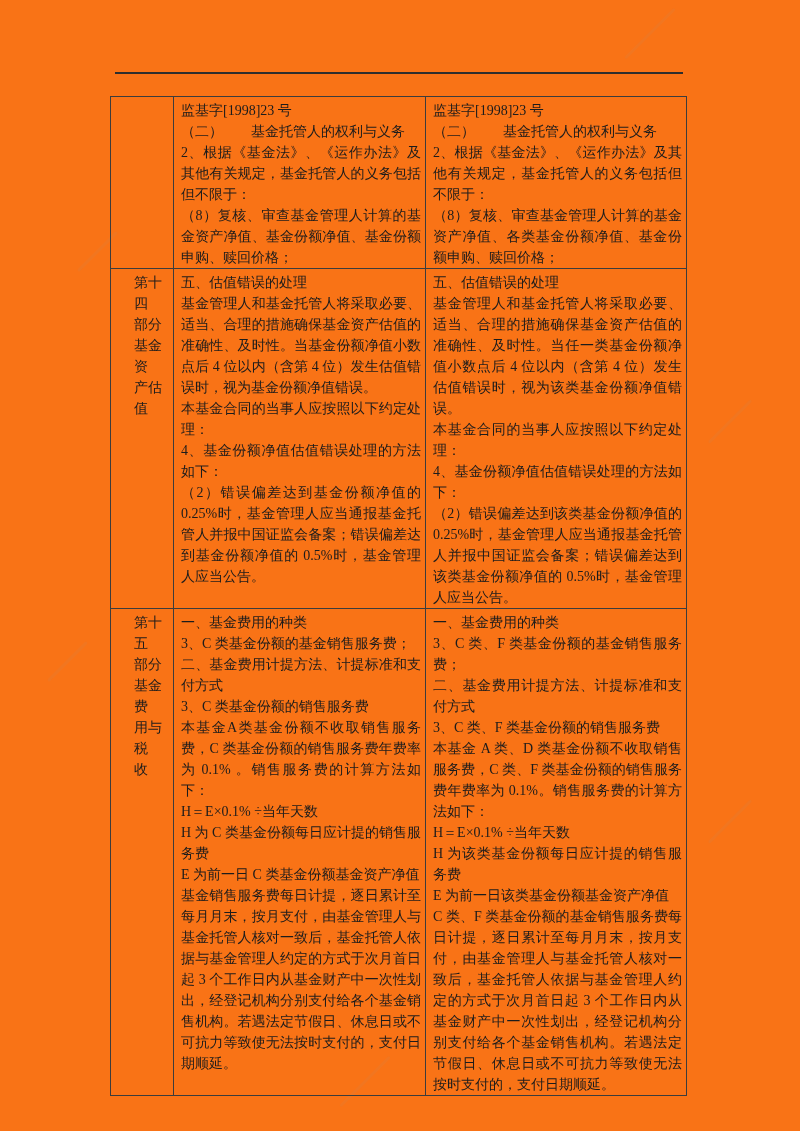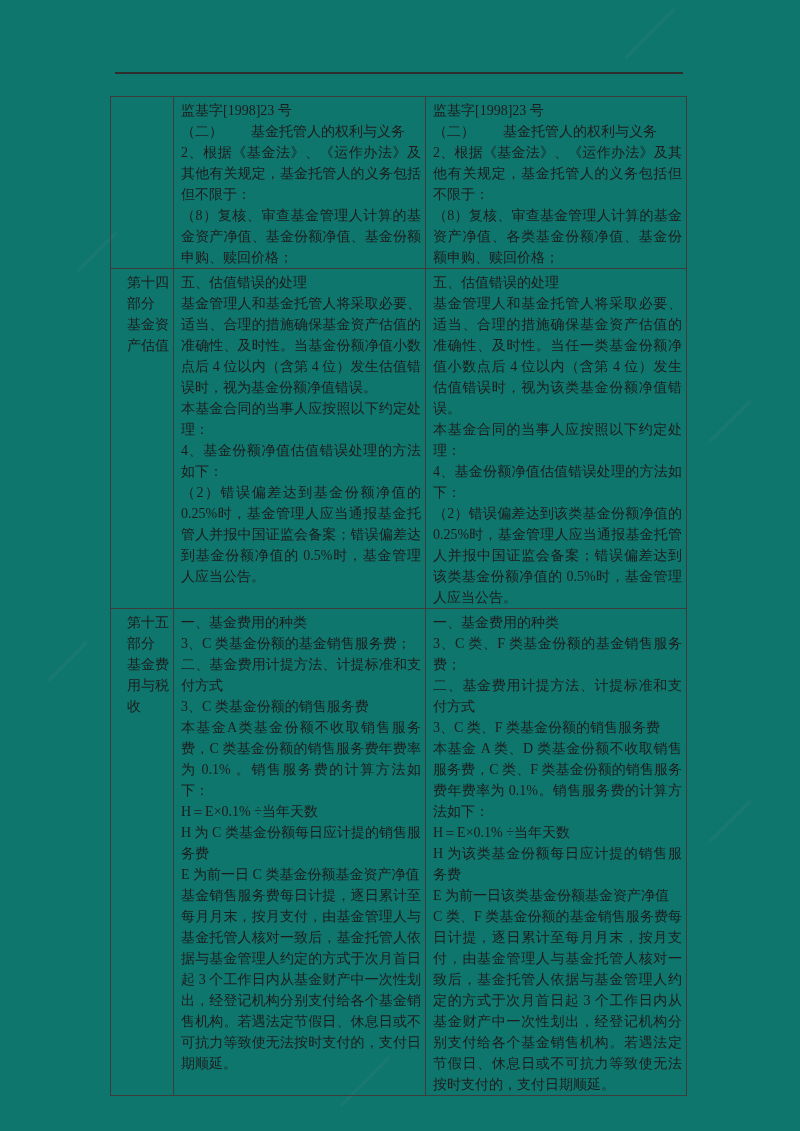--- a/index.html
+++ b/index.html
@@ -1,20 +1,20 @@
 <!DOCTYPE html>
 <html><head>
 <meta charset="utf-8">
 <style>
   html, body { margin: 0; padding: 0; background: #ffffff; }
   .page {
     position: relative;
     width: 800px;
     height: 1131px;
-    background: #0f766e;
+    background: #f97316;
     font-family: "Liberation Serif", "DejaVu Serif", serif;
     color: #1c1c1c;
     overflow: hidden;
   }
   .top-rule {
     position: absolute;
     left: 115px;
     top: 72px;
     width: 568px;
     height: 2px;
@@ -33,21 +33,21 @@
     vertical-align: top;
     font-size: 14px;
     line-height: 21px;
   }
   .doc-table col.c-label { width: 63px; }
   .doc-table col.c-left  { width: 252px; }
   .doc-table col.c-right { width: 261px; }
   tr.row-1 { height: 172px; }
   tr.row-2 { height: 315px; }
   tr.row-3 { height: 439px; margin-top: 40px; }
-  .label-cell { padding: 3px 2px 0 16px; }
+  .label-cell { padding: 3px 2px 0 23px; }
   .body-cell  { padding: 3px 4px 0 7px; }
   .cell-text {
     white-space: pre-line;
     text-align: justify;
   }
   .label-text {
     white-space: pre-line;
     text-align: left;
   }
   

